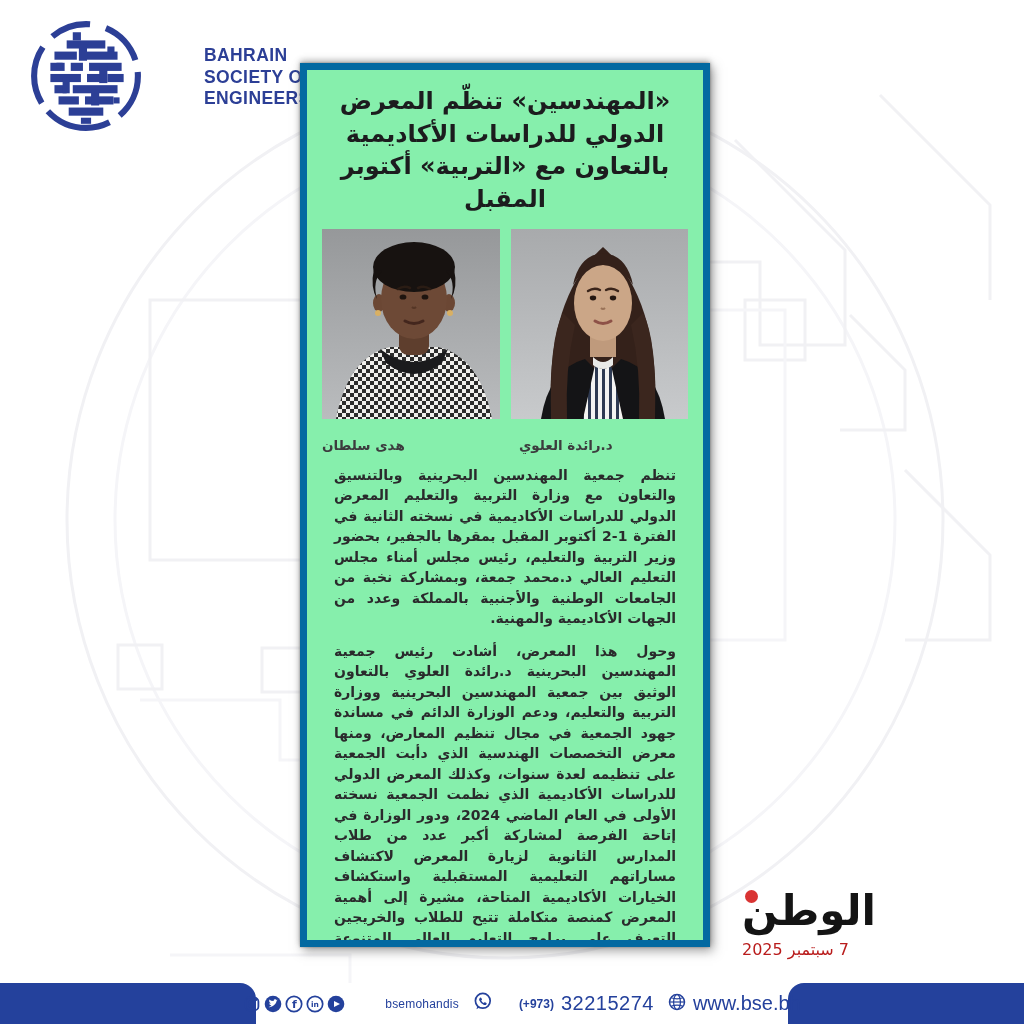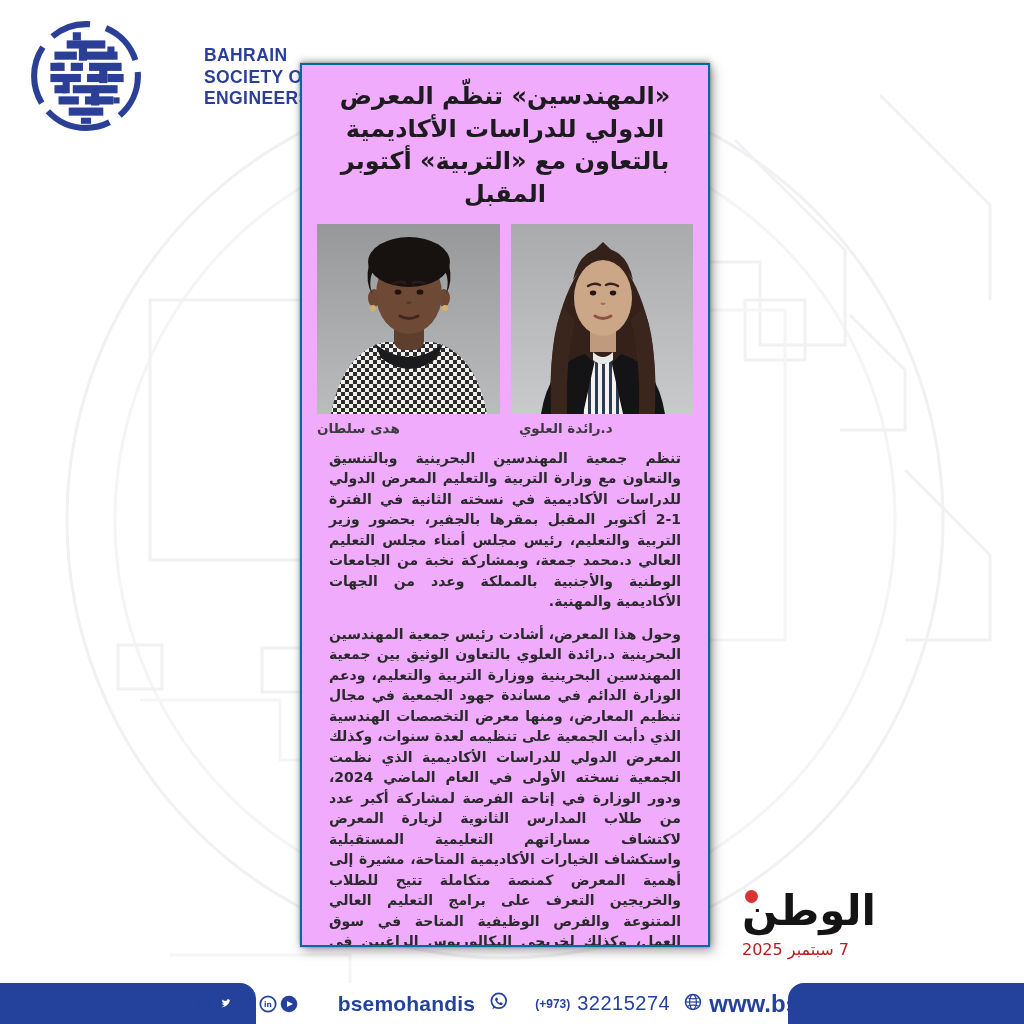--- a/index.html
+++ b/index.html
@@ -15,32 +15,32 @@
   .bse-logo { position:absolute; left:28px; top:18px; width:116px; height:116px; }
   .brand-text {
     position:absolute; left:160px; top:45px; color:#2c3f96;
     font-family:"Liberation Sans", sans-serif; font-weight:bold;
     font-size:17.5px; line-height:1.24; letter-spacing:.4px;margin-left:44px;
   }
 
   
   .clipping {
     position:absolute; left:300px; top:63px; width:410px; height:884px;
-    background:#f0abfc; border:2px solid #0369a1; padding:15px 15px 12px;
+    background:#86efac; border:7px solid #0369a1; padding:15px 15px 12px;
     box-shadow: 0 -3px 6px rgba(0,0,0,.22), 3px 4px 10px rgba(70,70,70,.5), 0 0 2px #aaa;
     overflow:hidden;
   }
   .headline {
     direction:rtl; text-align:center; font-weight:bold; color:#1c1c1e;
     font-size:24px; line-height:1.36;
   }
   .photos { display:flex; gap:11px; margin-top:13px; }
   .photo { width:184px; height:190px; overflow:hidden; }
   .photo svg { display:block; }
-  .captions { display:flex; gap:28px; margin-top:6px;align-items:flex-end; }
+  .captions { display:flex; gap:28px; margin-top:18px;align-items:flex-end; }
   .caption {
     width:184px; direction:rtl; text-align:left; font-weight:bold;
     font-size:13.5px; color:#3c3c3e;
   }
   .article-body {
     margin-top:11px; direction:rtl; text-align:justify;
     font-size:14px; line-height:20.5px; font-weight:bold; color:#2a2a2c;
   }
   .article-body p { margin:12px; }
 
@@ -62,24 +62,24 @@
   .footer-left, .footer-right { position:absolute; top:983px; height:41px; background:#24419c; }
   .footer-left  { left:0;   width:256px; border-top-right-radius:16px; }
   .footer-right { left:788px; width:236px; border-top-left-radius:16px; }
   .footer-center {
     position:absolute; left:256px; top:983px; width:532px; height:41px;
     background:#ffffff; display:flex; align-items:center; justify-content:center;
     gap:7px; color:#24419c; font-family:"Liberation Sans", sans-serif;
   }
   .social-icons { display:flex; align-items:center; gap:3px; }
   .social-icons span { display:inline-flex; cursor:pointer; }
-  .handle { font-size:21px; font-weight:bold; letter-spacing:.2px;margin-left:33px; }
+  .handle { font-size:12px; font-weight:normal; letter-spacing:.2px;margin-left:33px; }
   .phone-code { font-size:12px; font-weight:bold; margin-left:20px; }
   .phone { font-size:20px; font-weight:normal; letter-spacing:.5px; }
-  .site { font-size:24px; font-weight:bold; }
+  .site { font-size:20px; font-weight:normal; }
   .gap-sm { width:6px; }
 </style>
 </head>
 <body>
 
 <div class="page">
 
   <svg class="watermark" viewBox="0 0 1024 1024" aria-hidden="true">
     <g fill="none" stroke="#f1f1f4" stroke-width="3">
       <circle cx="505" cy="520" r="438"></circle>

